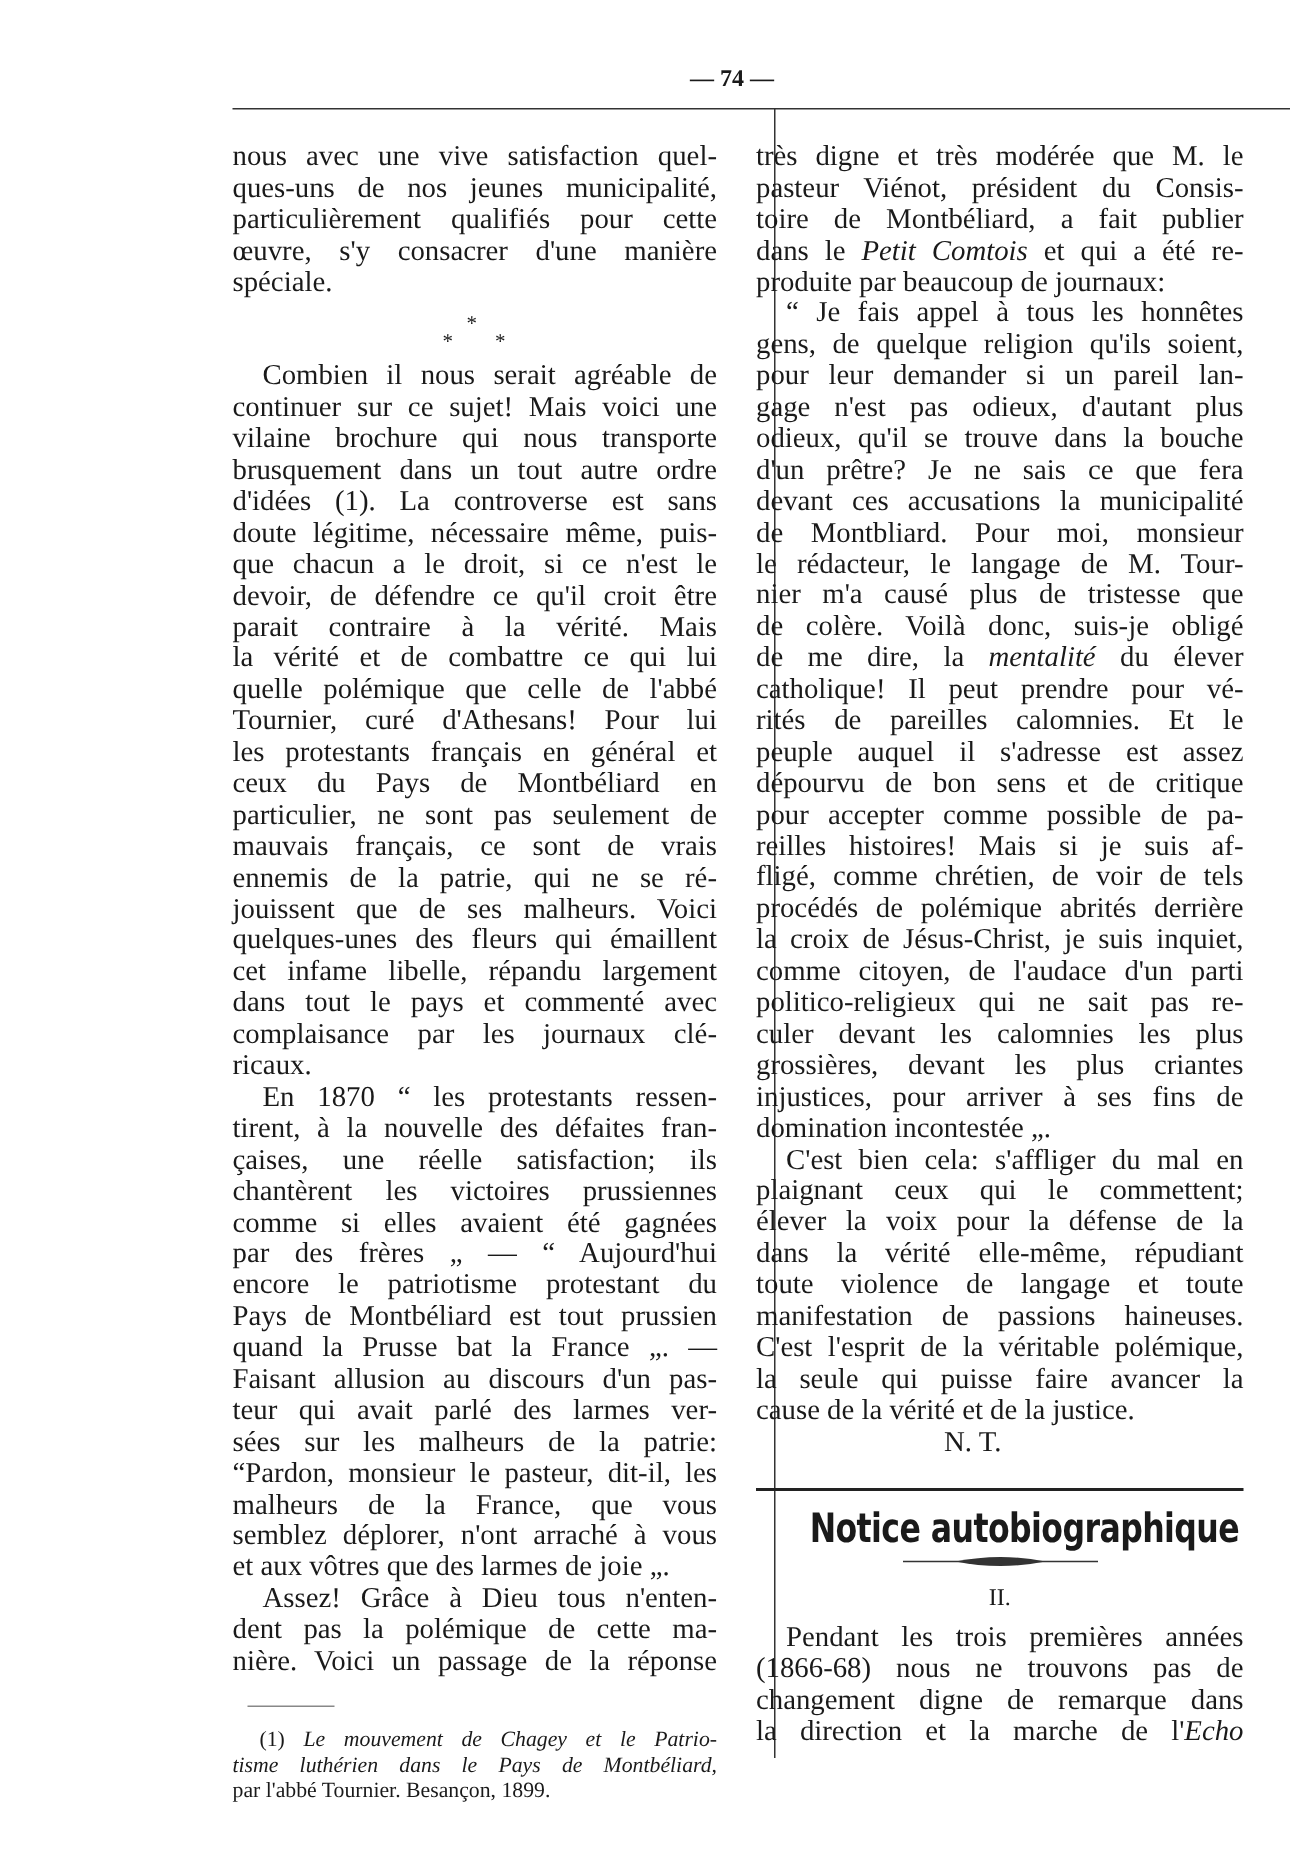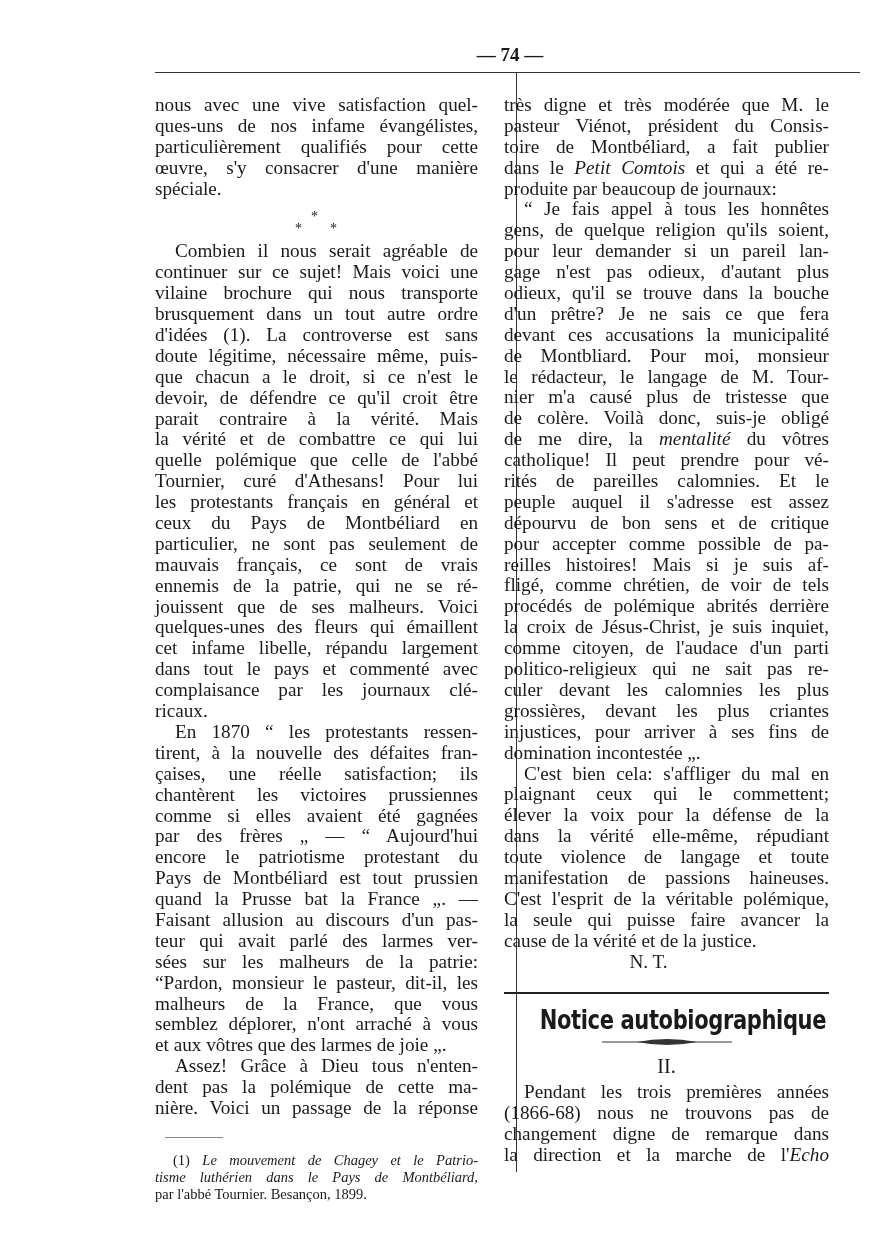--- a/index.html
+++ b/index.html
@@ -1,19 +1,19 @@
 <!DOCTYPE html>
 <html><head>
 <meta charset="utf-8">
 <style>
   html, body { margin: 0; padding: 0; background: #ffffff; }
   body { width: 873px; height: 1246px; position: relative; overflow: hidden;
          font-family: "Liberation Serif", "DejaVu Serif", serif; color: #1a1a1a; }
-  .page-number-wrap { position: absolute; top: 44px; left: 460px; width: 100px; text-align: center;
-                      font-size: 19px; font-weight: bold; }
+  .page-number-wrap { position: absolute; top: 44px; left: 460px; width: 100px; text-align: left;
+                      font-size: 16px; font-weight: bold; }
   .header-rule { position: absolute; top: 72px; left: 155px; width: 705px; height: 0;
                  border-top: 1.4px solid #333; }
   .col-divider { position: absolute; top: 72px; left: 516px; width: 0; height: 1100px;
                  border-left: 1.4px solid #333; }
   .col { position: absolute; font-size: 19.2px; line-height: 20.9px; text-align: justify; }
   .col-left { top: 95px; left: 155px; width: 323px; }
   .col-right { top: 95px; left: 504px; width: 325px; }
   .line { display: block; white-space: nowrap; text-align: justify; text-align-last: justify; height: 20.9px; }
   .line.last { text-align-last: left; }
   .line.indent { padding-left: 20px; }
@@ -22,34 +22,34 @@
   .footnote-rule { width: 58px; border-top: 1px solid #888; margin: 18px 0 14px 10px; }
   .footnote { font-size: 14.5px; line-height: 17px; }
   .footnote .line { height: 17px; }
   .signature { text-align: center; padding-right: 36px; height: 22px; display:block; }
   .section-rule { border-top: 2.5px solid #222; margin: 18px 0 0 0; }
   .section-title { text-align: center; font-family: "DejaVu Sans", sans-serif; font-weight: bold;
                    font-size: 27px; letter-spacing: -0.5px; margin-top: 16px; transform: scaleX(0.78);
                    white-space: nowrap; }
   .ornament { text-align: center; margin-top: 2px; height: 14px; }
   .ornament svg { display: inline-block; }
-  .section-num { text-align: center; font-size: 20px; margin-top: 10px; height: 26px; }
+  .section-num { text-align: center; font-size: 16px; margin-top: 10px; height: 26px; }
   i { font-style: italic; }
 </style>
 </head>
 <body>
 
 <div class="page-number-wrap">— 74 —</div>
 <div class="header-rule"></div>
 <div class="col-divider"></div>
 
 <div class="col col-left">
   <div id="lp1">
       <span class="line">nous avec une vive satisfaction quel-</span>
-      <span class="line">ques-uns de nos infame évangélistes,</span>
+      <span class="line">ques-uns de nos jeunes municipalité,</span>
       <span class="line">particulièrement qualifiés pour cette</span>
       <span class="line">œuvre, s'y consacrer d'une manière</span>
       <span class="line last">spéciale.</span>
     </div>
   <div class="asterism">
     <span style="left:156px;top:8px">*</span>
     <span style="left:140px;top:20px">*</span>
     <span style="left:175px;top:20px">*</span>
   </div>
   <div id="lp2">
@@ -127,21 +127,21 @@
         <span class="line">pour leur demander si un pareil lan-</span>
         <span class="line">gage n'est pas odieux, d'autant plus</span>
         <span class="line">odieux, qu'il se trouve dans la bouche</span>
         <span class="line">d'un prêtre? Je ne sais ce que fera</span>
         <span class="line">devant ces accusations la municipalité</span>
         <span class="line">de Montbliard. Pour moi, monsieur</span>
         <span class="line">le rédacteur, le langage de M. Tour-</span>
         <span class="line">nier m'a causé plus de tristesse que</span>
         <span class="line">de colère. Voilà donc, suis-je obligé</span>
       </div>
-    <span class="line"><span>de me dire, la </span><i>mentalité</i><span> du vôtres</span></span>
+    <span class="line"><span>de me dire, la </span><i>mentalité</i><span> du élever</span></span>
     <div id="rqb">
         <span class="line">catholique! Il peut prendre pour vé-</span>
         <span class="line">rités de pareilles calomnies. Et le</span>
         <span class="line">peuple auquel il s'adresse est assez</span>
         <span class="line">dépourvu de bon sens et de critique</span>
         <span class="line">pour accepter comme possible de pa-</span>
         <span class="line">reilles histoires! Mais si je suis af-</span>
         <span class="line">fligé, comme chrétien, de voir de tels</span>
         <span class="line">procédés de polémique abrités derrière</span>
         <span class="line">la croix de Jésus-Christ, je suis inquiet,</span>

